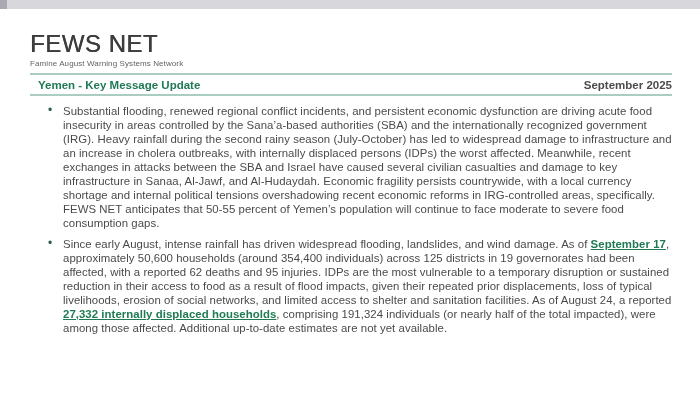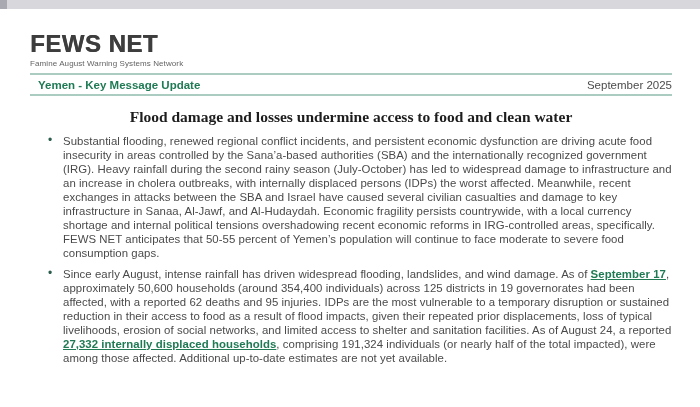--- a/index.html
+++ b/index.html
@@ -4,33 +4,33 @@
 <style>
   html,body { margin:0; padding:0; background:#fff; }
   .page {
     width:700px; height:407px; background:#ffffff; position:relative;
     overflow:hidden; font-family:"Liberation Sans", sans-serif;
   }
   .topbar { height:9px; background:#d8d8dc; width:100%; }
   .topbar-corner { width:7px; height:9px; background:#a9a9b1; }
   .content { padding:0 28px 0 30px; }
   .logo {
-    margin-top:23px; font-size:24px; font-weight:bold; color:#3d3d3d;
+    margin-top:23px; font-size:24px; font-weight:normal; color:#3d3d3d;
     line-height:1; letter-spacing:0.5px;
     text-shadow:0.4px 0 0 #3d3d3d;
   }
   .tagline { font-size:8px; color:#636363; margin-top:3px; letter-spacing:0.1px; }
   .rule { border:none; border-top:2px solid #abccc0; margin:0; }
   .rule-top { margin-top:5px; }
   .meta-row {
     display:flex; justify-content:space-between; align-items:center;
     padding:4px 0 3px 8px;
   }
   .report-name { color:#1f7a54; font-weight:bold; font-size:11.5px; }
-  .report-date { color:#4c4c4c; font-weight:normal; font-size:11.5px; }
+  .report-date { color:#4c4c4c; font-weight:bold; font-size:11.5px; }
   .title {
     font-family:"Liberation Serif", serif; font-size:15.5px; font-weight:bold;
     color:#1d1d1d; text-align:center; margin:12px 0 0 0;
   }
   .section-heading {
     font-family:"Liberation Serif", serif; font-size:14px; font-weight:bold;
     color:#1d1d1d; margin:15px 0 0 0;
   }
   .bullets { margin:8px 0 0 0; padding:0 0 0 17px; list-style:none; }
   .bullet {
@@ -52,19 +52,18 @@
   </div>
   <div class="content">
     <div class="logo">FEWS NET</div>
     <div class="tagline">Famine August Warning Systems Network</div>
     <hr class="rule rule-top">
     <div class="meta-row">
       <span class="report-name">Yemen - Key Message Update</span>
       <span class="report-date">September 2025</span>
     </div>
     <hr class="rule">
-    <h1 class="title">Flood damage and losses undermine access to food and clean water</h1>
     <ul class="bullets">
       <li class="bullet"><span>Substantial flooding, renewed regional conflict incidents, and persistent economic dysfunction are driving acute food insecurity in areas controlled by the Sana’a-based authorities (SBA) and the internationally recognized government (IRG). Heavy rainfall during the second rainy season (July-October) has led to widespread damage to infrastructure and an increase in cholera outbreaks, with internally displaced persons (IDPs) the worst affected. Meanwhile, recent exchanges in attacks between the SBA and Israel have caused several civilian casualties and damage to key infrastructure in Sanaa, Al-Jawf, and Al-Hudaydah. Economic fragility persists countrywide, with a local currency shortage and internal political tensions overshadowing recent economic reforms in IRG-controlled areas, specifically. FEWS NET anticipates that 50-55 percent of Yemen’s population will continue to face moderate to severe food consumption gaps.</span></li>
       <li class="bullet"><span>Since early August, intense rainfall has driven widespread flooding, landslides, and wind damage. As of </span><a class="link">September 17</a><span>, approximately 50,600 households (around 354,400 individuals) across 125 districts in 19 governorates had been affected, with a reported 62 deaths and 95 injuries. IDPs are the most vulnerable to a temporary disruption or sustained reduction in their access to food as a result of flood impacts, given their repeated prior displacements, loss of typical livelihoods, erosion of social networks, and limited access to shelter and sanitation facilities. As of August 24, a reported </span><a class="link">27,332 internally displaced households</a><span>, comprising 191,324 individuals (or nearly half of the total impacted), were among those affected. Additional up-to-date estimates are not yet available.</span></li>
     </ul>
   </div>
 </div>
 
 </body></html>

